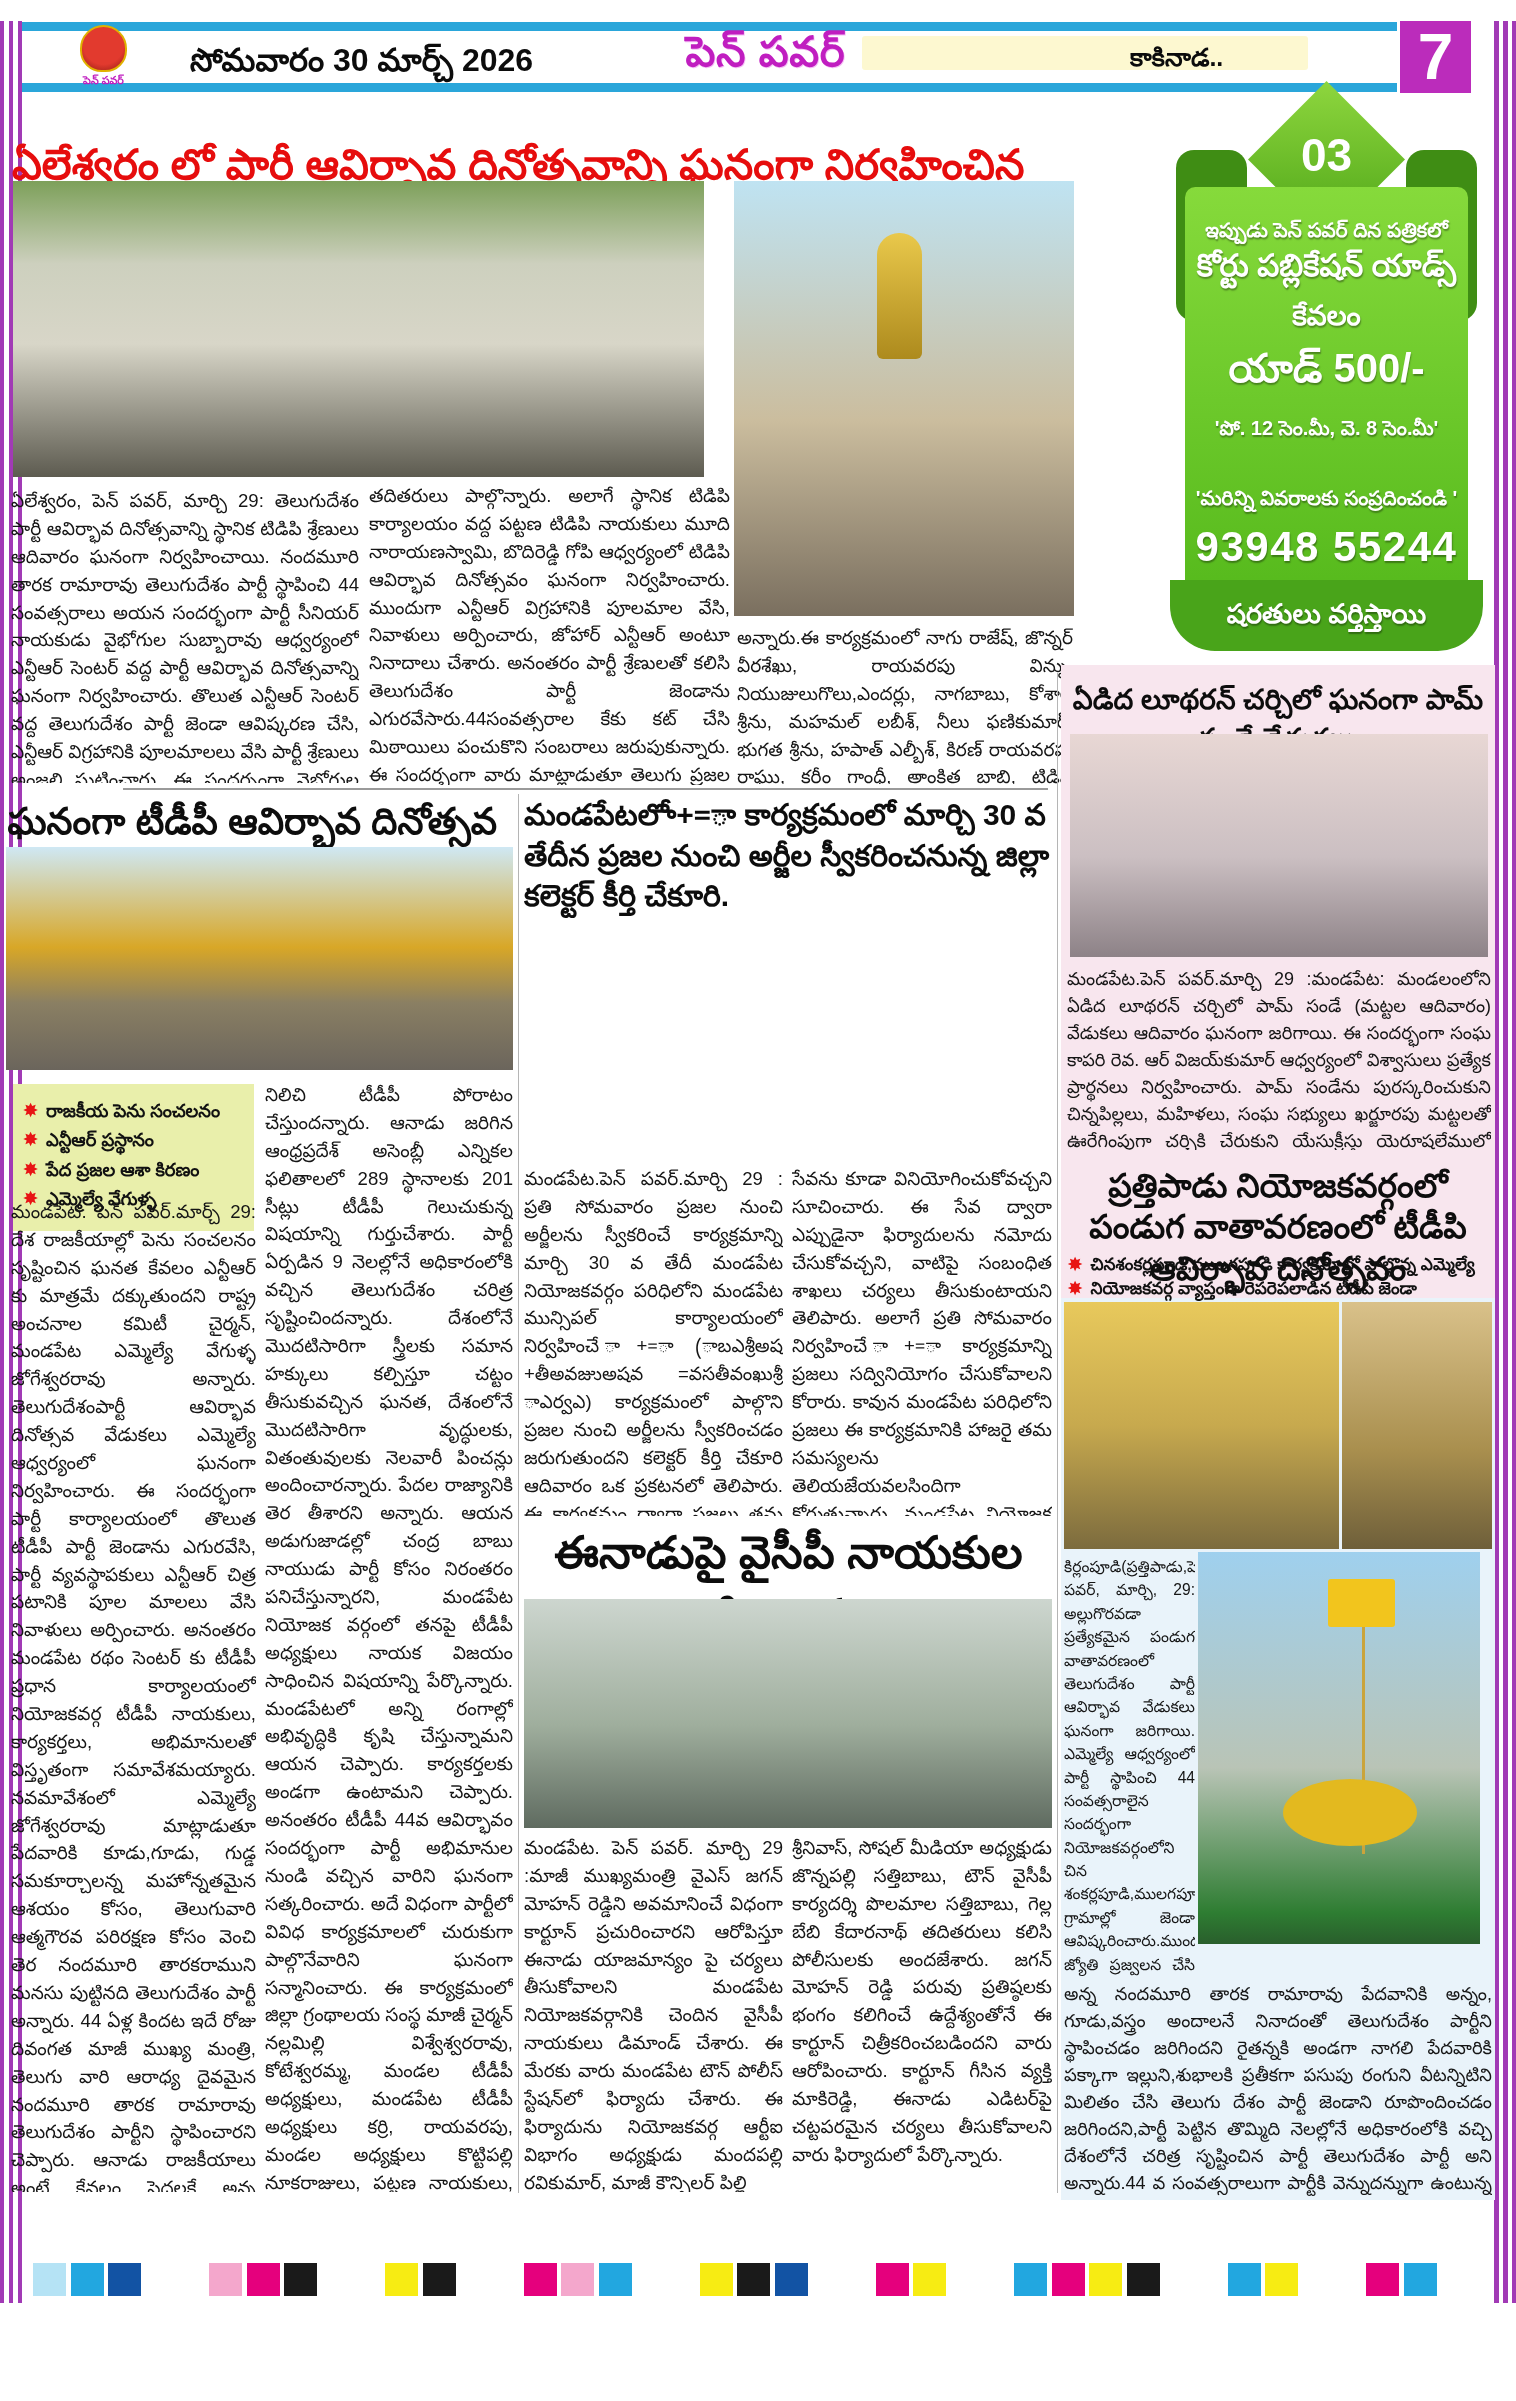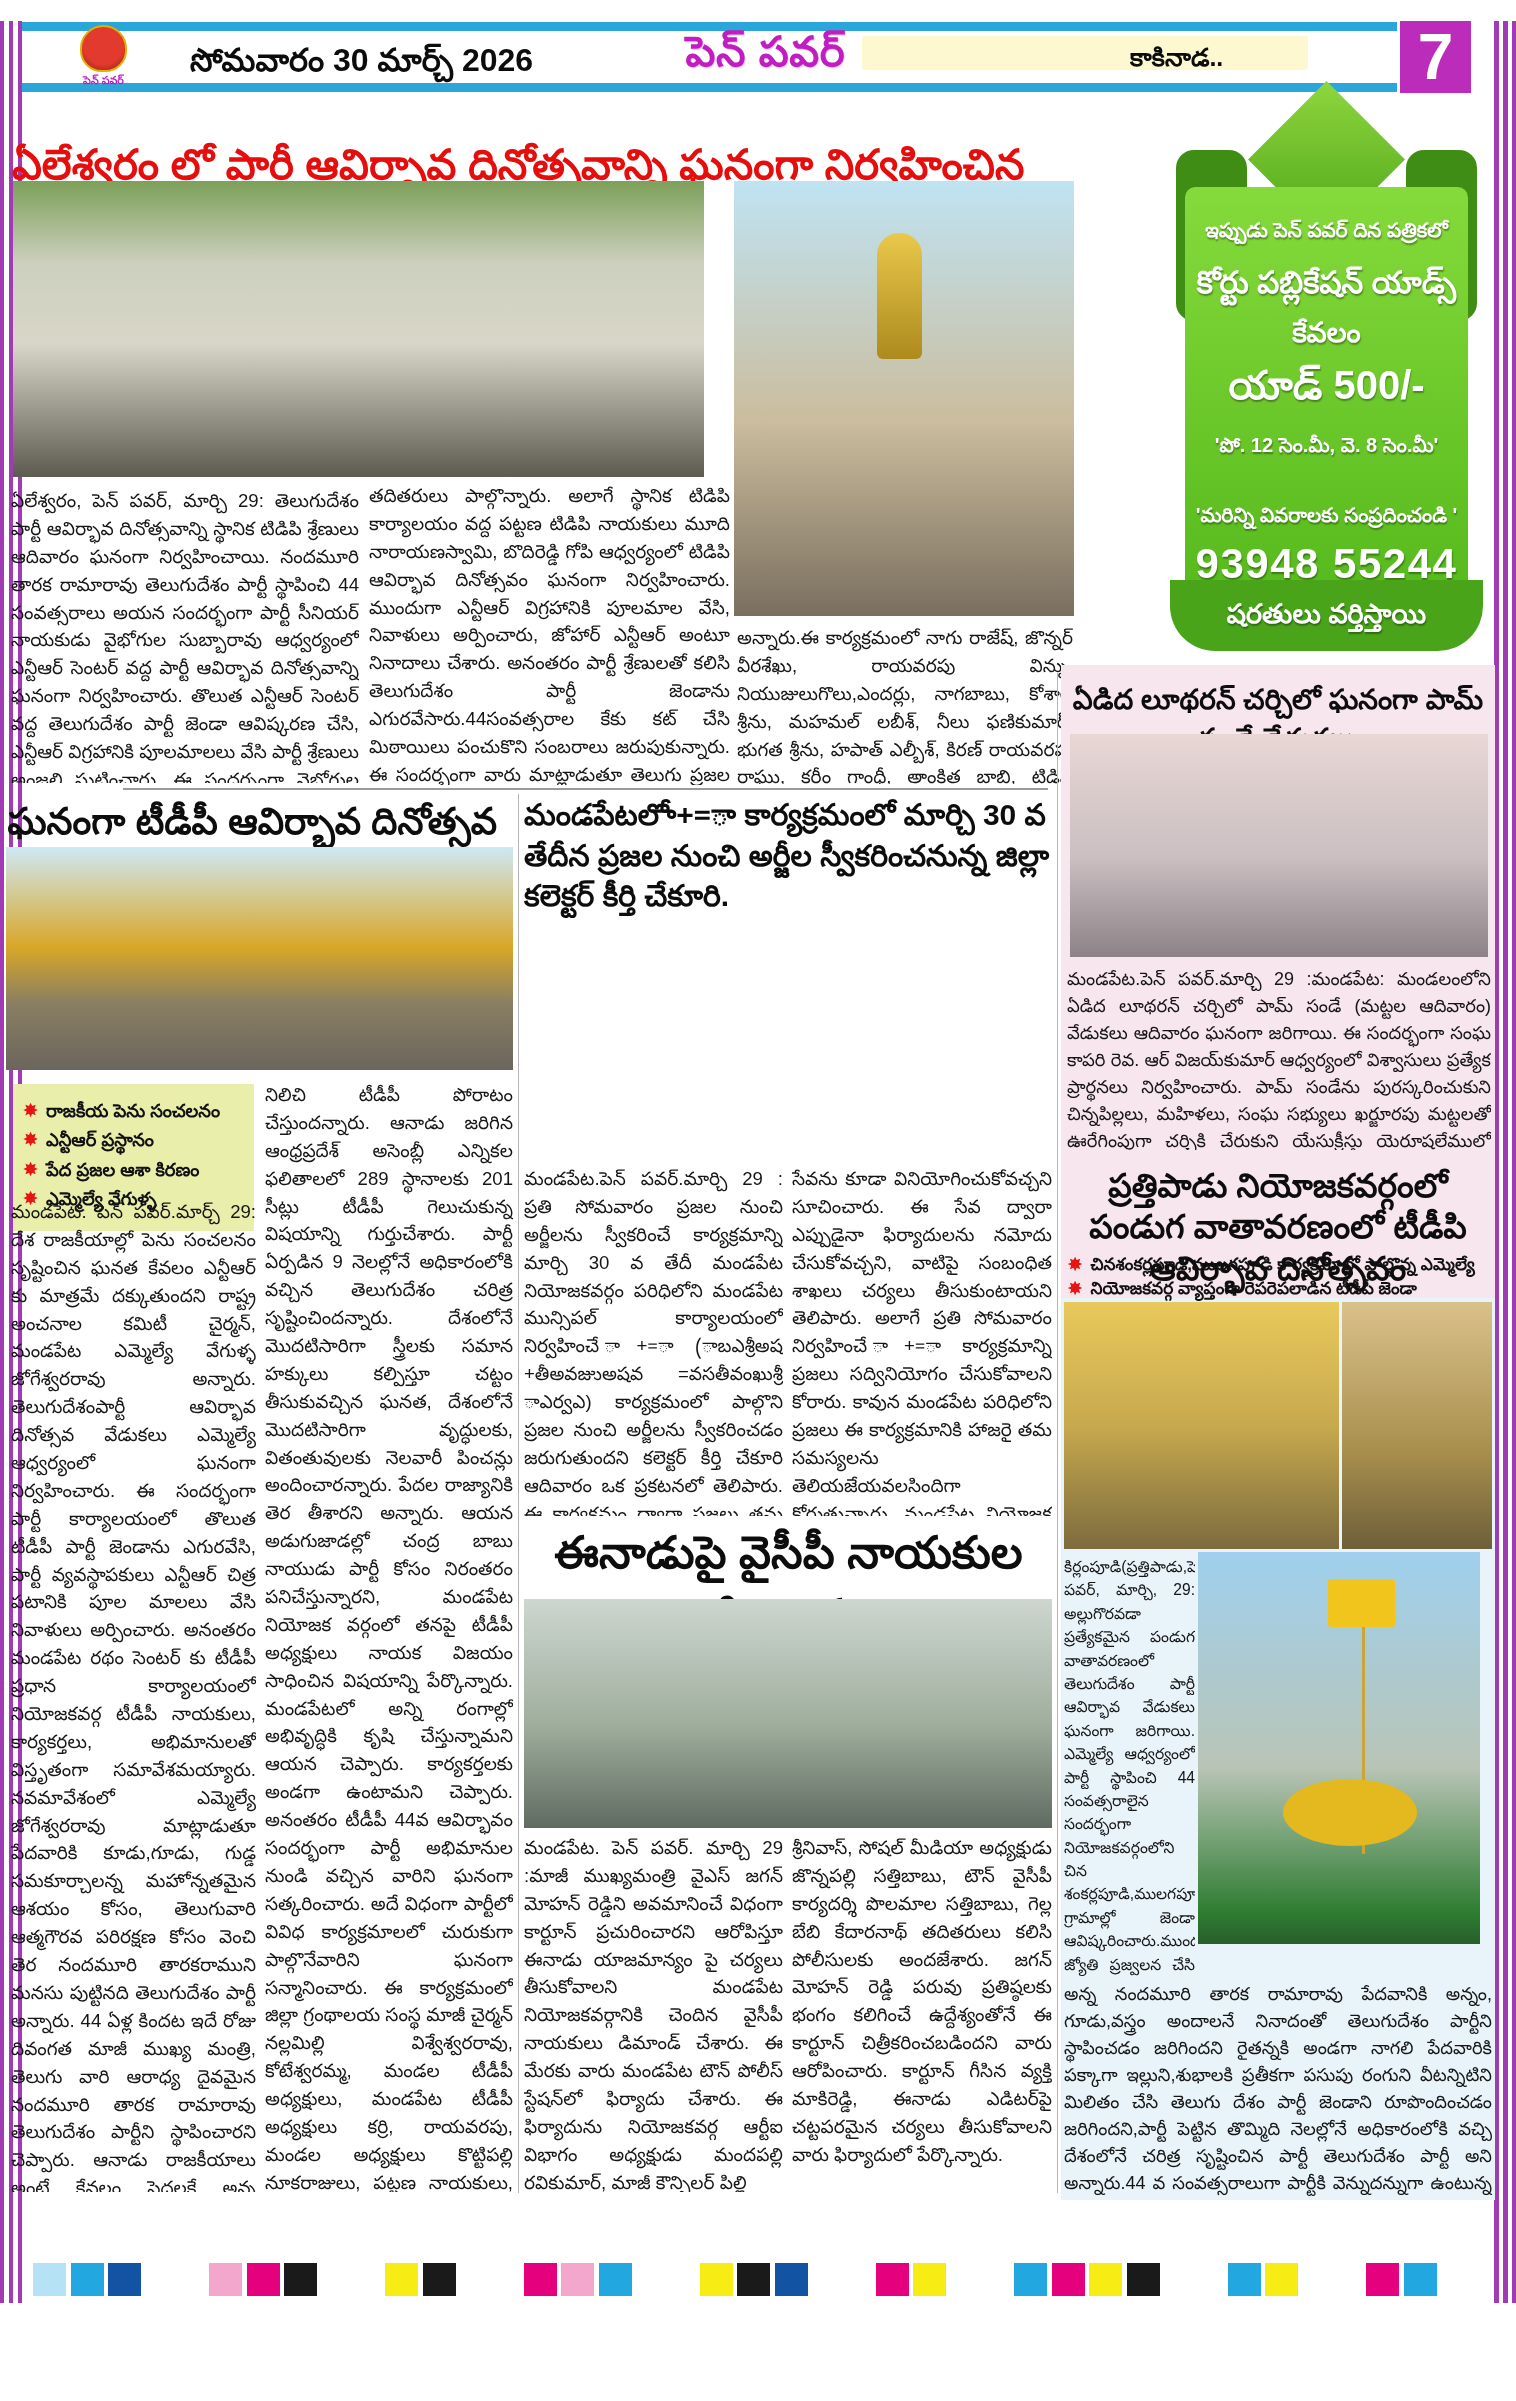--- a/index.html
+++ b/index.html
@@ -81,23 +81,24 @@
     <div class="statue-gold"></div>
   </div>
   <div class="col" style="left:11px;top:487px;width:348px;height:296px;">ఏలేశ్వరం, పెన్ పవర్, మార్చి 29: తెలుగుదేశం పార్టీ ఆవిర్భావ దినోత్సవాన్ని స్థానిక టిడిపి శ్రేణులు ఆదివారం ఘనంగా నిర్వహించాయి. నందమూరి తారక రామారావు తెలుగుదేశం పార్టీ స్థాపించి 44 సంవత్సరాలు అయన సందర్భంగా పార్టీ సీనియర్ నాయకుడు వైభోగుల సుబ్బారావు ఆధ్వర్యంలో ఎన్టీఆర్ సెంటర్ వద్ద పార్టీ ఆవిర్భావ దినోత్సవాన్ని ఘనంగా నిర్వహించారు. తొలుత ఎన్టీఆర్ సెంటర్ వద్ద తెలుగుదేశం పార్టీ జెండా ఆవిష్కరణ చేసి, ఎన్టీఆర్ విగ్రహానికి పూలమాలలు వేసి పార్టీ శ్రేణులు అంజలి ఘటించారు. ఈ సందర్భంగా వైభోగుల సుబ్బారావు మాట్లాడుతూ తెలుగుదేశం పార్టీ సామాన్య ప్రజల కోసం ఆవిర్భవించిందని, స్వర్గీయ ఎన్టీ రామారావు ప్రజా సంక్షేమం, రాష్ట్ర అభివృద్ధి చిత్త శుద్ధితో అమలు చేసిన ఘనుడు అన్నారు. తెలుగు జాతి ఔన్నత్యాన్ని ప్రపంచానికి చాటిన మహా నాయకుడు అన్నారు. ఈ కార్యక్రమంలో బూడి జగదీష్, గొర్రెల శివ, జ్యోతుల సత్తిబాబు, కనకరాజు, రాంబాబు, శ్రీను</div>
   <div class="col" style="left:369px;top:482px;width:361px;height:303px;">తదితరులు పాల్గొన్నారు. అలాగే స్థానిక టిడిపి కార్యాలయం వద్ద పట్టణ టిడిపి నాయకులు మూది నారాయణస్వామి, బొదిరెడ్డి గోపి ఆధ్వర్యంలో టిడిపి ఆవిర్భావ దినోత్సవం ఘనంగా నిర్వహించారు. ముందుగా ఎన్టీఆర్ విగ్రహానికి పూలమాల వేసి, నివాళులు అర్పించారు, జోహార్ ఎన్టీఆర్ అంటూ నినాదాలు చేశారు. అనంతరం పార్టీ శ్రేణులతో కలిసి తెలుగుదేశం పార్టీ జెండాను ఎగురవేసారు.44సంవత్సరాల కేకు కట్ చేసి మిఠాయిలు పంచుకొని సంబరాలు జరుపుకున్నారు. ఈ సందర్భంగా వారు మాట్లాడుతూ తెలుగు ప్రజల ఆత్మగౌరవం కోసం పుట్టిన పార్టీ తెలుగుదేశం పార్టీ అని అన్నారు. అన్యాయానికి ఎదురు నిలిచి అభివృద్ధి సంక్షేమ పాలనకు స్వర్గీయ నందమూరి తారక రామారావు అహర్నిశలు శ్రమించారని అన్నారు. స్వర్గీయ నందమూరి తారకరామారావు అడుగుజాడల్లో ముఖ్యమంత్రి చంద్రబాబు నడుస్తున్నారని రాష్ట్ర ప్రజల అభ్యున్నతికి ఎనలేని కృషి చేస్తున్నారని</div>
   <div class="col" style="left:737px;top:624px;width:336px;height:160px;">అన్నారు.ఈ కార్యక్రమంలో నాగు రాజేష్, జొన్నర్ వీరశేఖు, రాయవరపు విన్ను, నియుజులుగొలు,ఎందర్లు, నాగబాబు, కోశాల శ్రీను, మహమల్ లబీశ్, నీలు ఫణికుమార్, భుగత శ్రీను, హపాత్ ఎల్బీశ్, కిరణ్ రాయవరపు రాఘు, కరీం గాంధీ, అాంకిత బాబ్జి, టిడిపి కార్యకర్తలు పాల్గొన్నారు.</div>
 
   <div class="ad">
     <div class="ad-corner" style="left:13.4px;"></div>
     <div class="ad-corner" style="right:13.4px;"></div>
     <div class="ad-diamond"></div>
+    <div class="ad-badge">03</div>
     <div class="ad-panel">
       <div style="font-size:20px;font-weight:800;">ఇప్పుడు పెన్ పవర్ దిన పత్రికలో</div>
-      <div style="font-size:31px;font-weight:900;margin-top:18px;">కోర్టు పబ్లికేషన్ యాడ్స్</div>
+      <div style="font-size:31px;font-weight:900;margin-top:1px;">కోర్టు పబ్లికేషన్ యాడ్స్</div>
       <div style="font-size:28px;font-weight:900;margin-top:9px;">కేవలం</div>
       <div style="font-size:40px;font-weight:900;margin-top:7.4px;">యాడ్ 500/-</div>
       <div style="font-size:20px;font-weight:700;margin-top:16px;">'పో. 12 సెం.మీ, వె. 8 సెం.మీ'</div>
       <div style="font-size:20px;font-weight:700;margin-top:42px;">'మరిన్ని వివరాలకు సంప్రదించండి '</div>
       <div style="font-size:42px;font-weight:900;letter-spacing:1.5px;margin-top:7.4px;">93948 55244</div>
     </div>
     <div class="ad-bottomtab">షరతులు వర్తిస్తాయి</div>
   </div>
 
   <div class="rule-h" style="left:123px;top:788px;width:925px;"></div>

